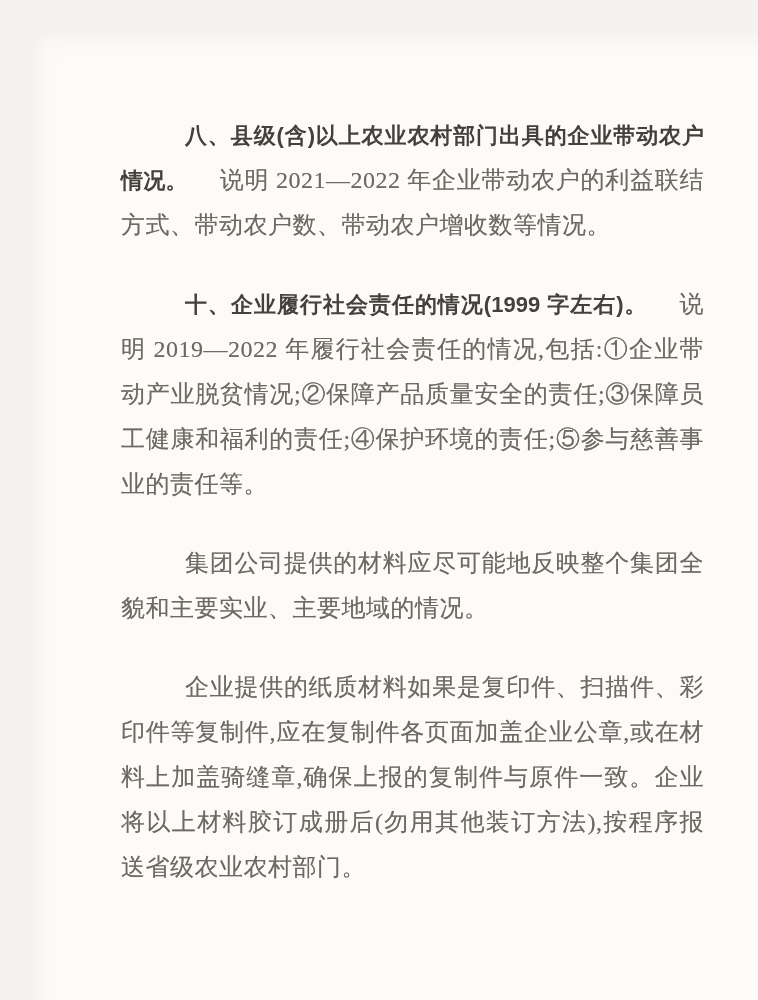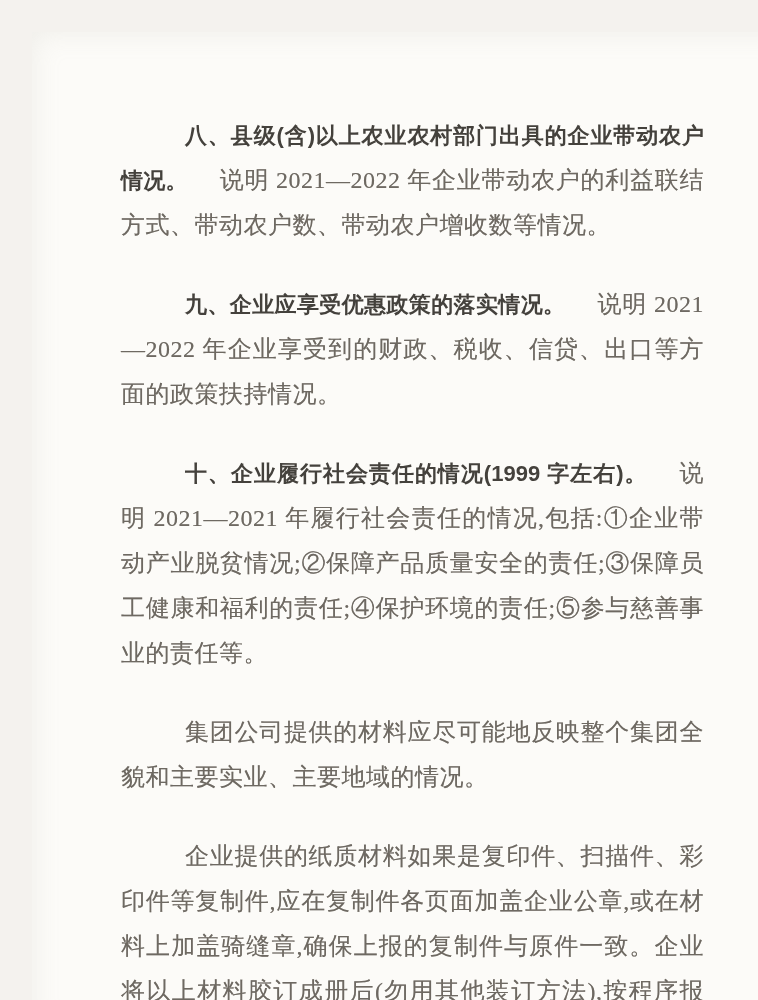--- a/index.html
+++ b/index.html
@@ -62,23 +62,22 @@
   }
 </style>
 </head>
 <body>
 
 <div class="page">
   <div class="content">
 
     <p class="para"><strong class="head">八、县级(含)以上农业农村部门出具的企业带动农户情况。</strong><span class="body-text">说明 2021—2022 年企业带动农户的利益联结方式、带动农户数、带动农户增收数等情况。</span></p>
 
-    <p class="para"><strong class="head">九、企业应享受优惠政策的落实情况。</strong><span class="body-text">说明 2021—2022 年企业享受到的财政、税收、信贷、出口等方面的政策扶持情况。</span></p>
 
-    <p class="para"><strong class="head">十、企业履行社会责任的情况(1999 字左右)。</strong><span class="body-text">说明 2021—2021 年履行社会责任的情况,包括:①企业带动产业脱贫情况;②保障产品质量安全的责任;③保障员工健康和福利的责任;④保护环境的责任;⑤参与慈善事业的责任等。</span></p>
+    <p class="para"><strong class="head">十、企业履行社会责任的情况(1999 字左右)。</strong><span class="body-text">说明 2019—2022 年履行社会责任的情况,包括:①企业带动产业脱贫情况;②保障产品质量安全的责任;③保障员工健康和福利的责任;④保护环境的责任;⑤参与慈善事业的责任等。</span></p>
 
 
     <p class="para"><span class="body-text">集团公司提供的材料应尽可能地反映整个集团全貌和主要实业、主要地域的情况。</span></p>
 
     <p class="para"><span class="body-text">企业提供的纸质材料如果是复印件、扫描件、彩印件等复制件,应在复制件各页面加盖企业公章,或在材料上加盖骑缝章,确保上报的复制件与原件一致。企业将以上材料胶订成册后(勿用其他装订方法),按程序报送省级农业农村部门。</span></p>
 
   </div>
 
   <div class="footer">
     <span class="page-number">— 11 —</span>

